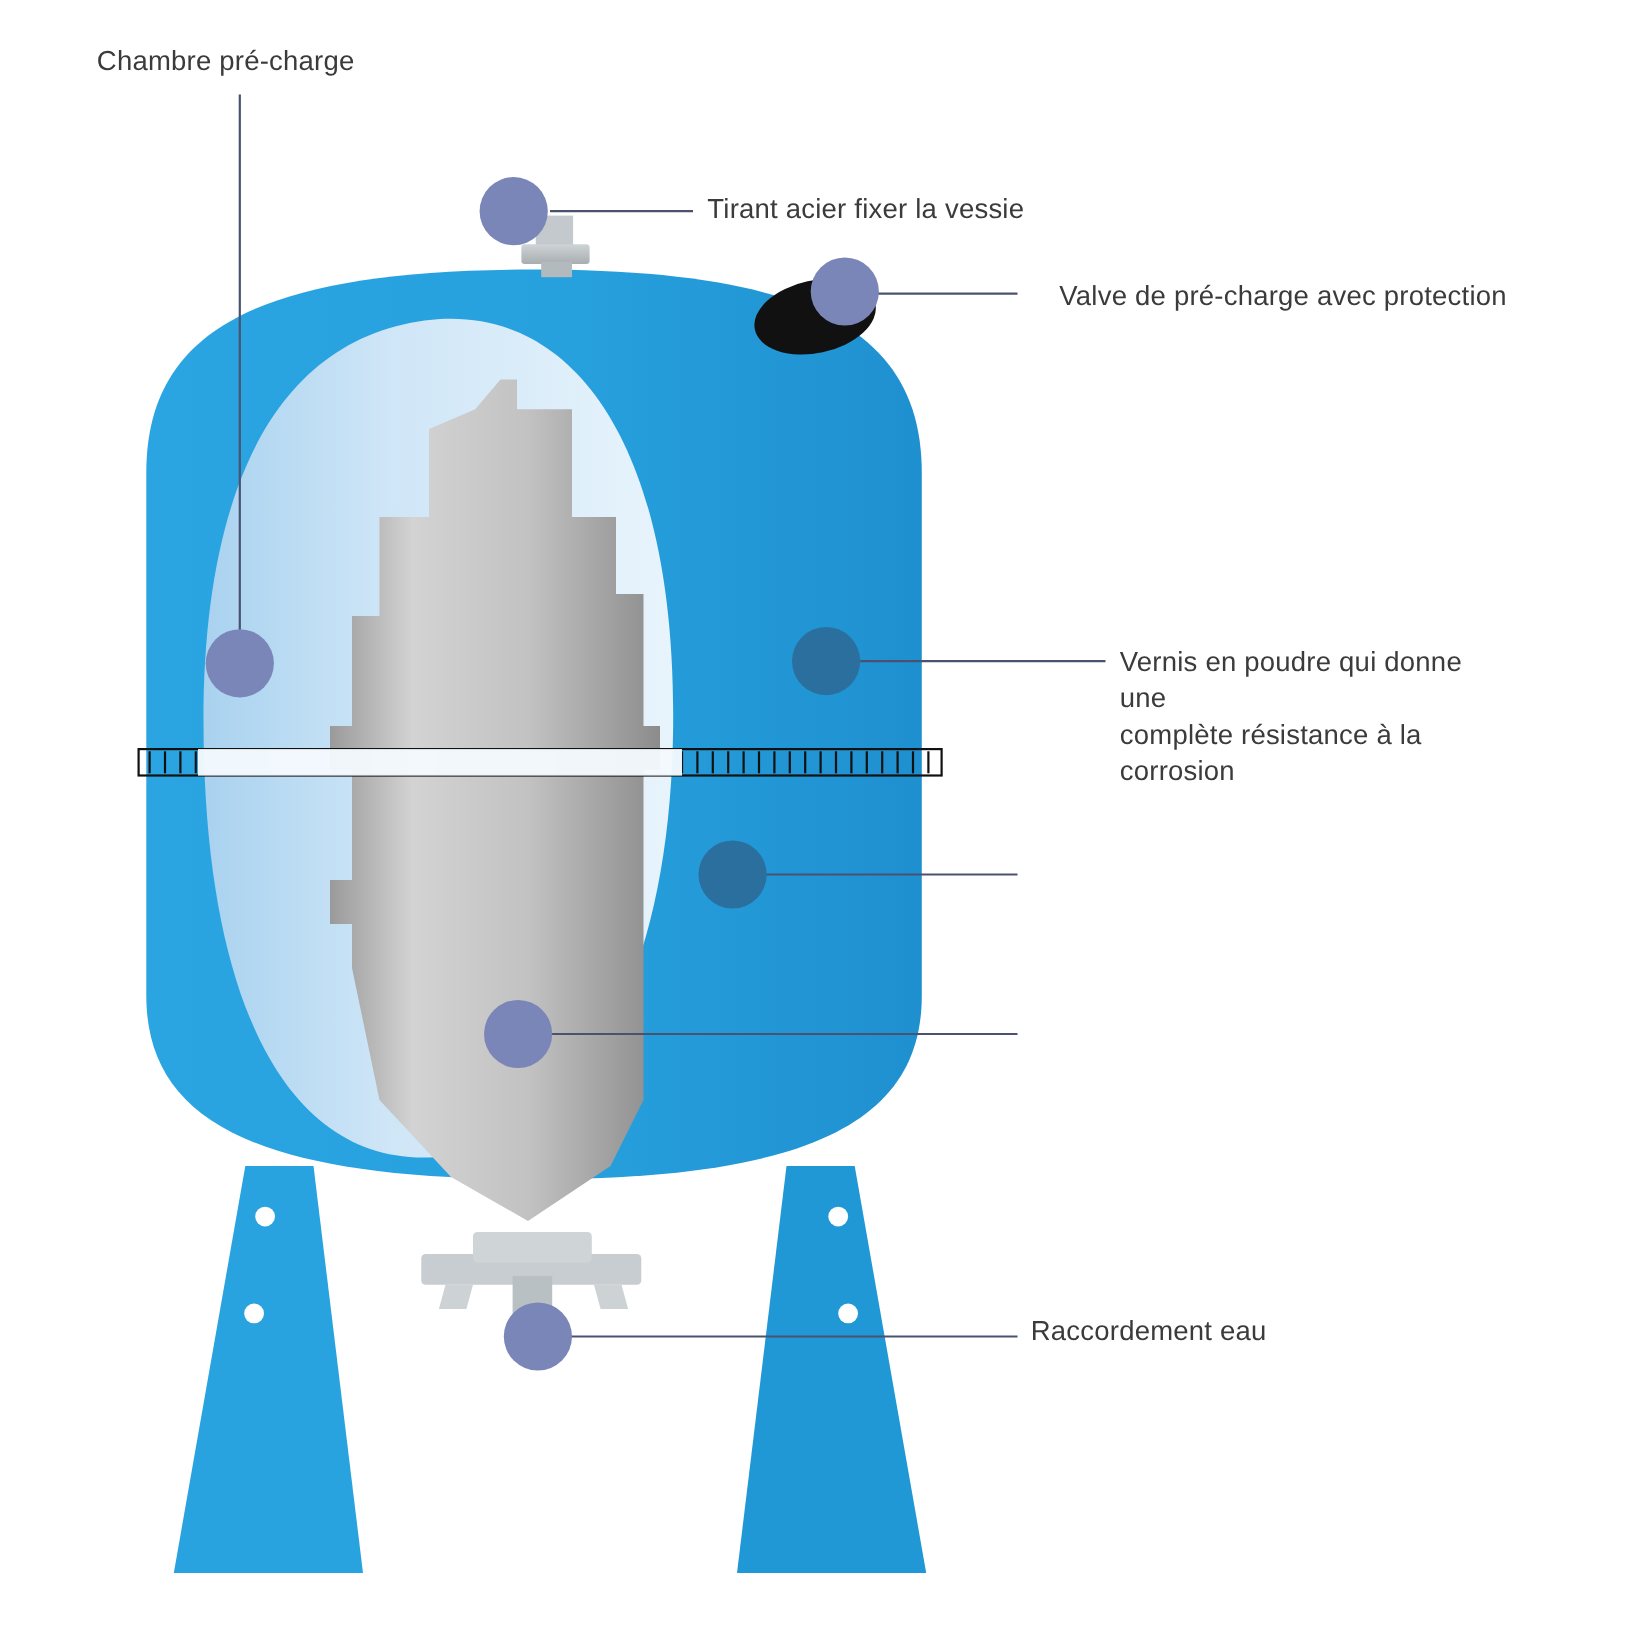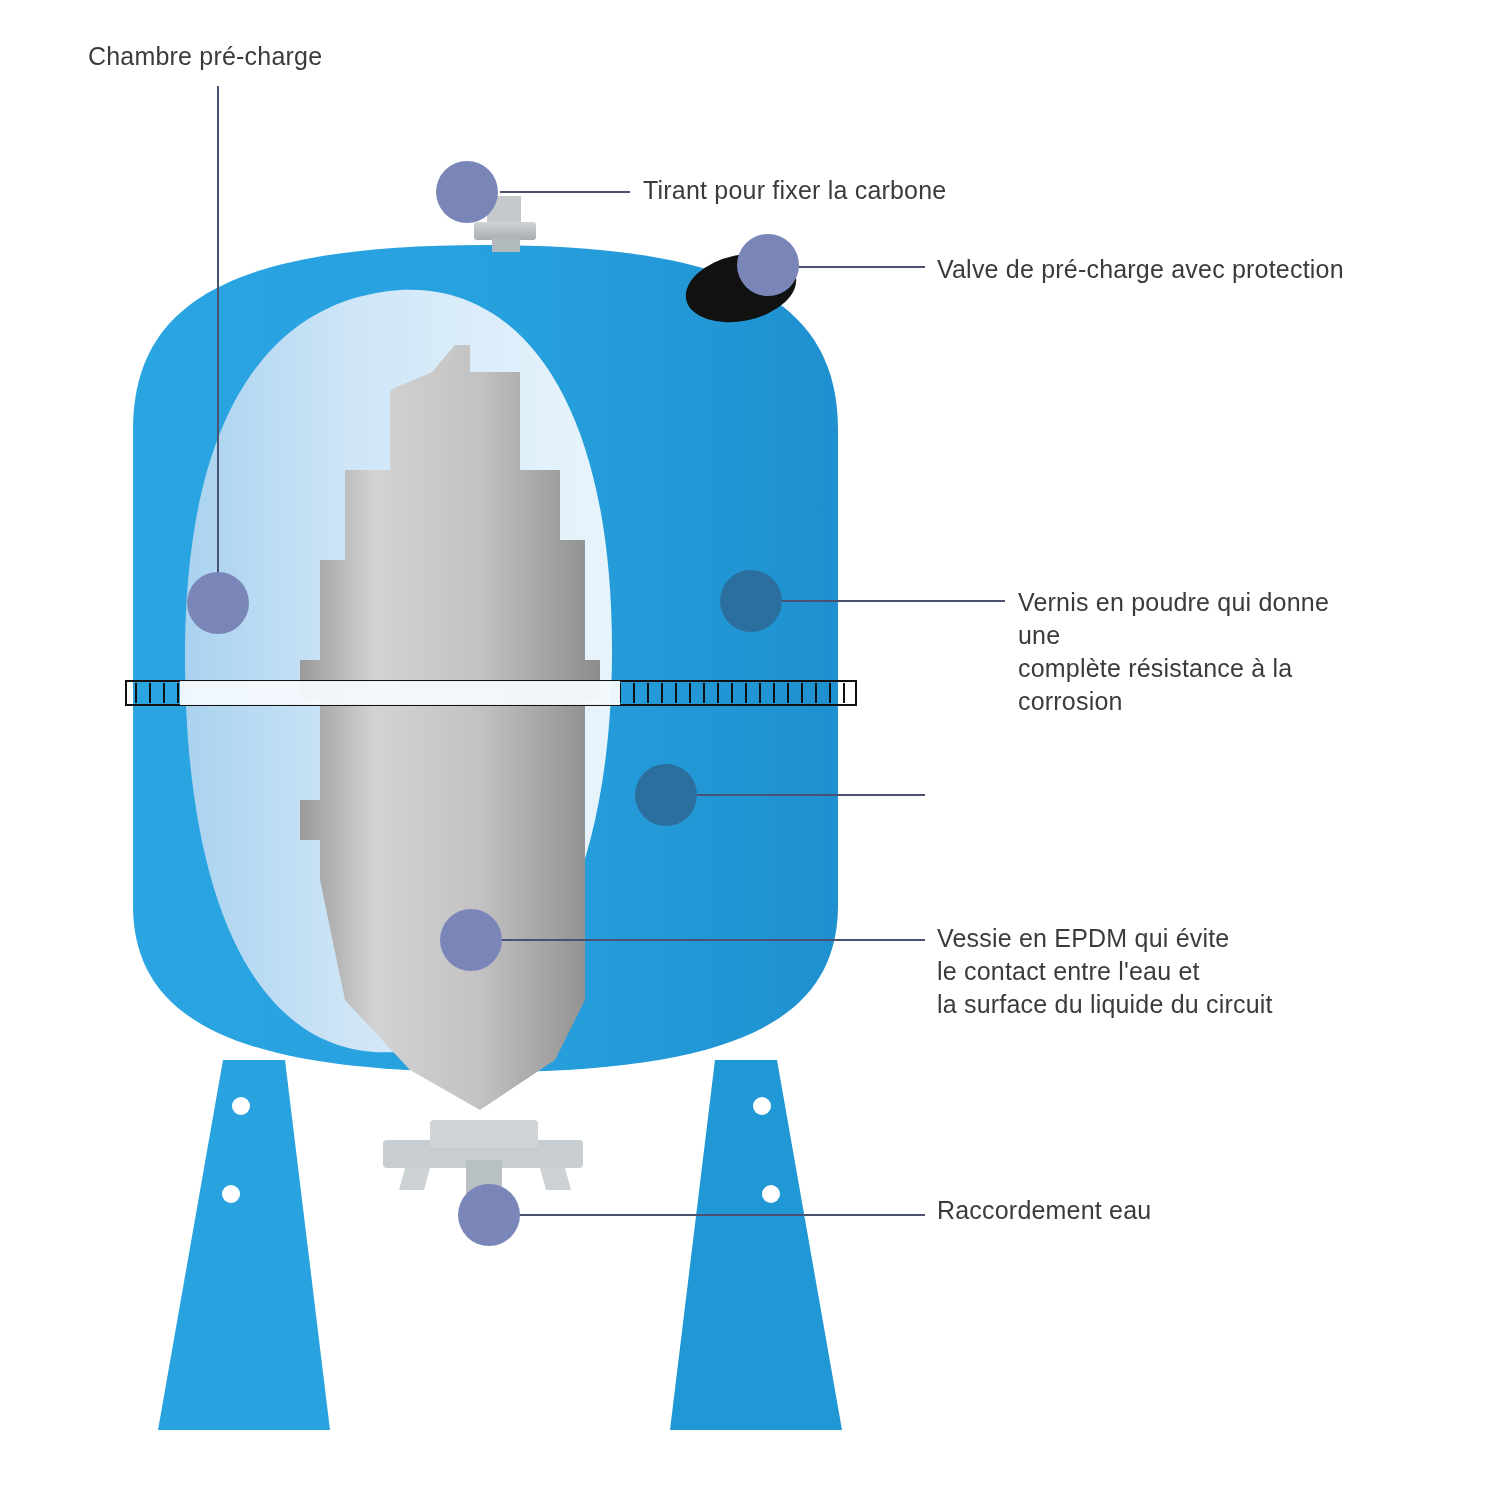--- a/index.html
+++ b/index.html
@@ -159,27 +159,24 @@
       <circle cx="768" cy="265" r="31" fill="#7b86b8"></circle>
       <circle cx="751" cy="601" r="31" fill="#2b6f9e"></circle>
       <circle cx="666" cy="795" r="31" fill="#2b6f9e"></circle>
       <circle cx="471" cy="940" r="31" fill="#7b86b8"></circle>
       <circle cx="489" cy="1215" r="31" fill="#7b86b8"></circle>
     </g>
   </svg>
 
   <div class="label" style="left:88px; top:40px;">Chambre pré-charge</div>
 
-  <div class="label right" style="left:643px; top:174px;">Tirant pour fixer la carbone</div>
+  <div class="label right" style="left:643px; top:174px;">Tirant acier fixer la vessie</div>
 
-  <div class="label right" style="left:937px; top:253px;">Valve de pré-charge avec protection</div>
+  <div class="label right" style="left:963px; top:253px;">Valve de pré-charge avec protection</div>
 
   <div class="label right" style="left:1018px; top:586px; text-align:left; width:360px;">Vernis en poudre qui donne une
 complète résistance à la corrosion</div>
 
 
-  <div class="label right" style="left:937px; top:922px;">Vessie en EPDM qui évite
-le contact entre l'eau et
-la surface du liquide du circuit</div>
 
   <div class="label right" style="left:937px; top:1194px;text-align:right;">Raccordement eau</div>
 
 </div>
 
 </body></html>

